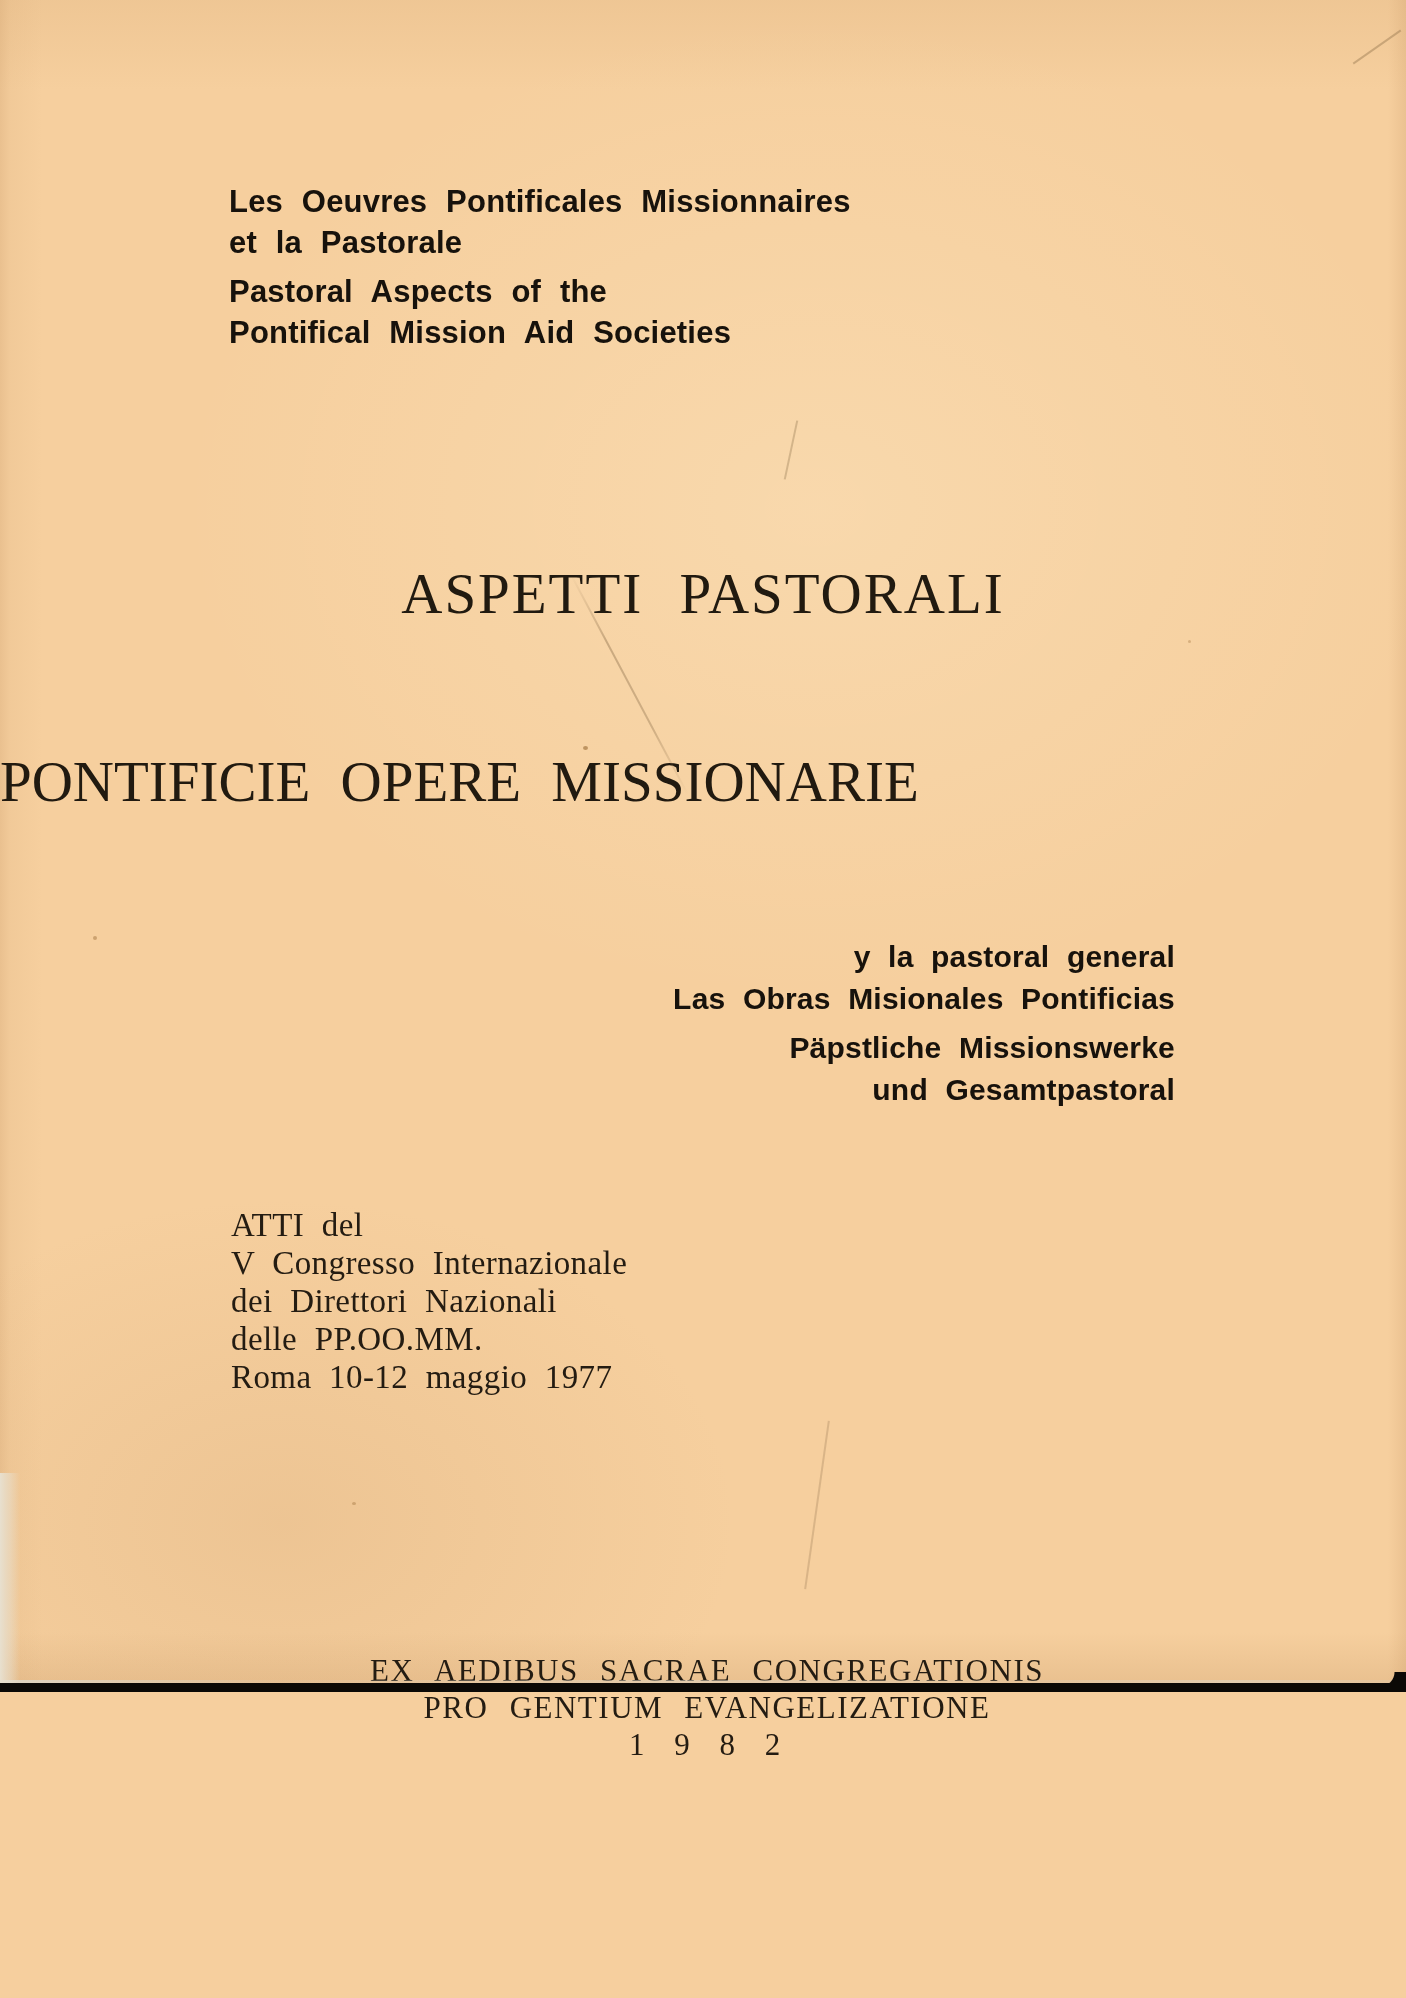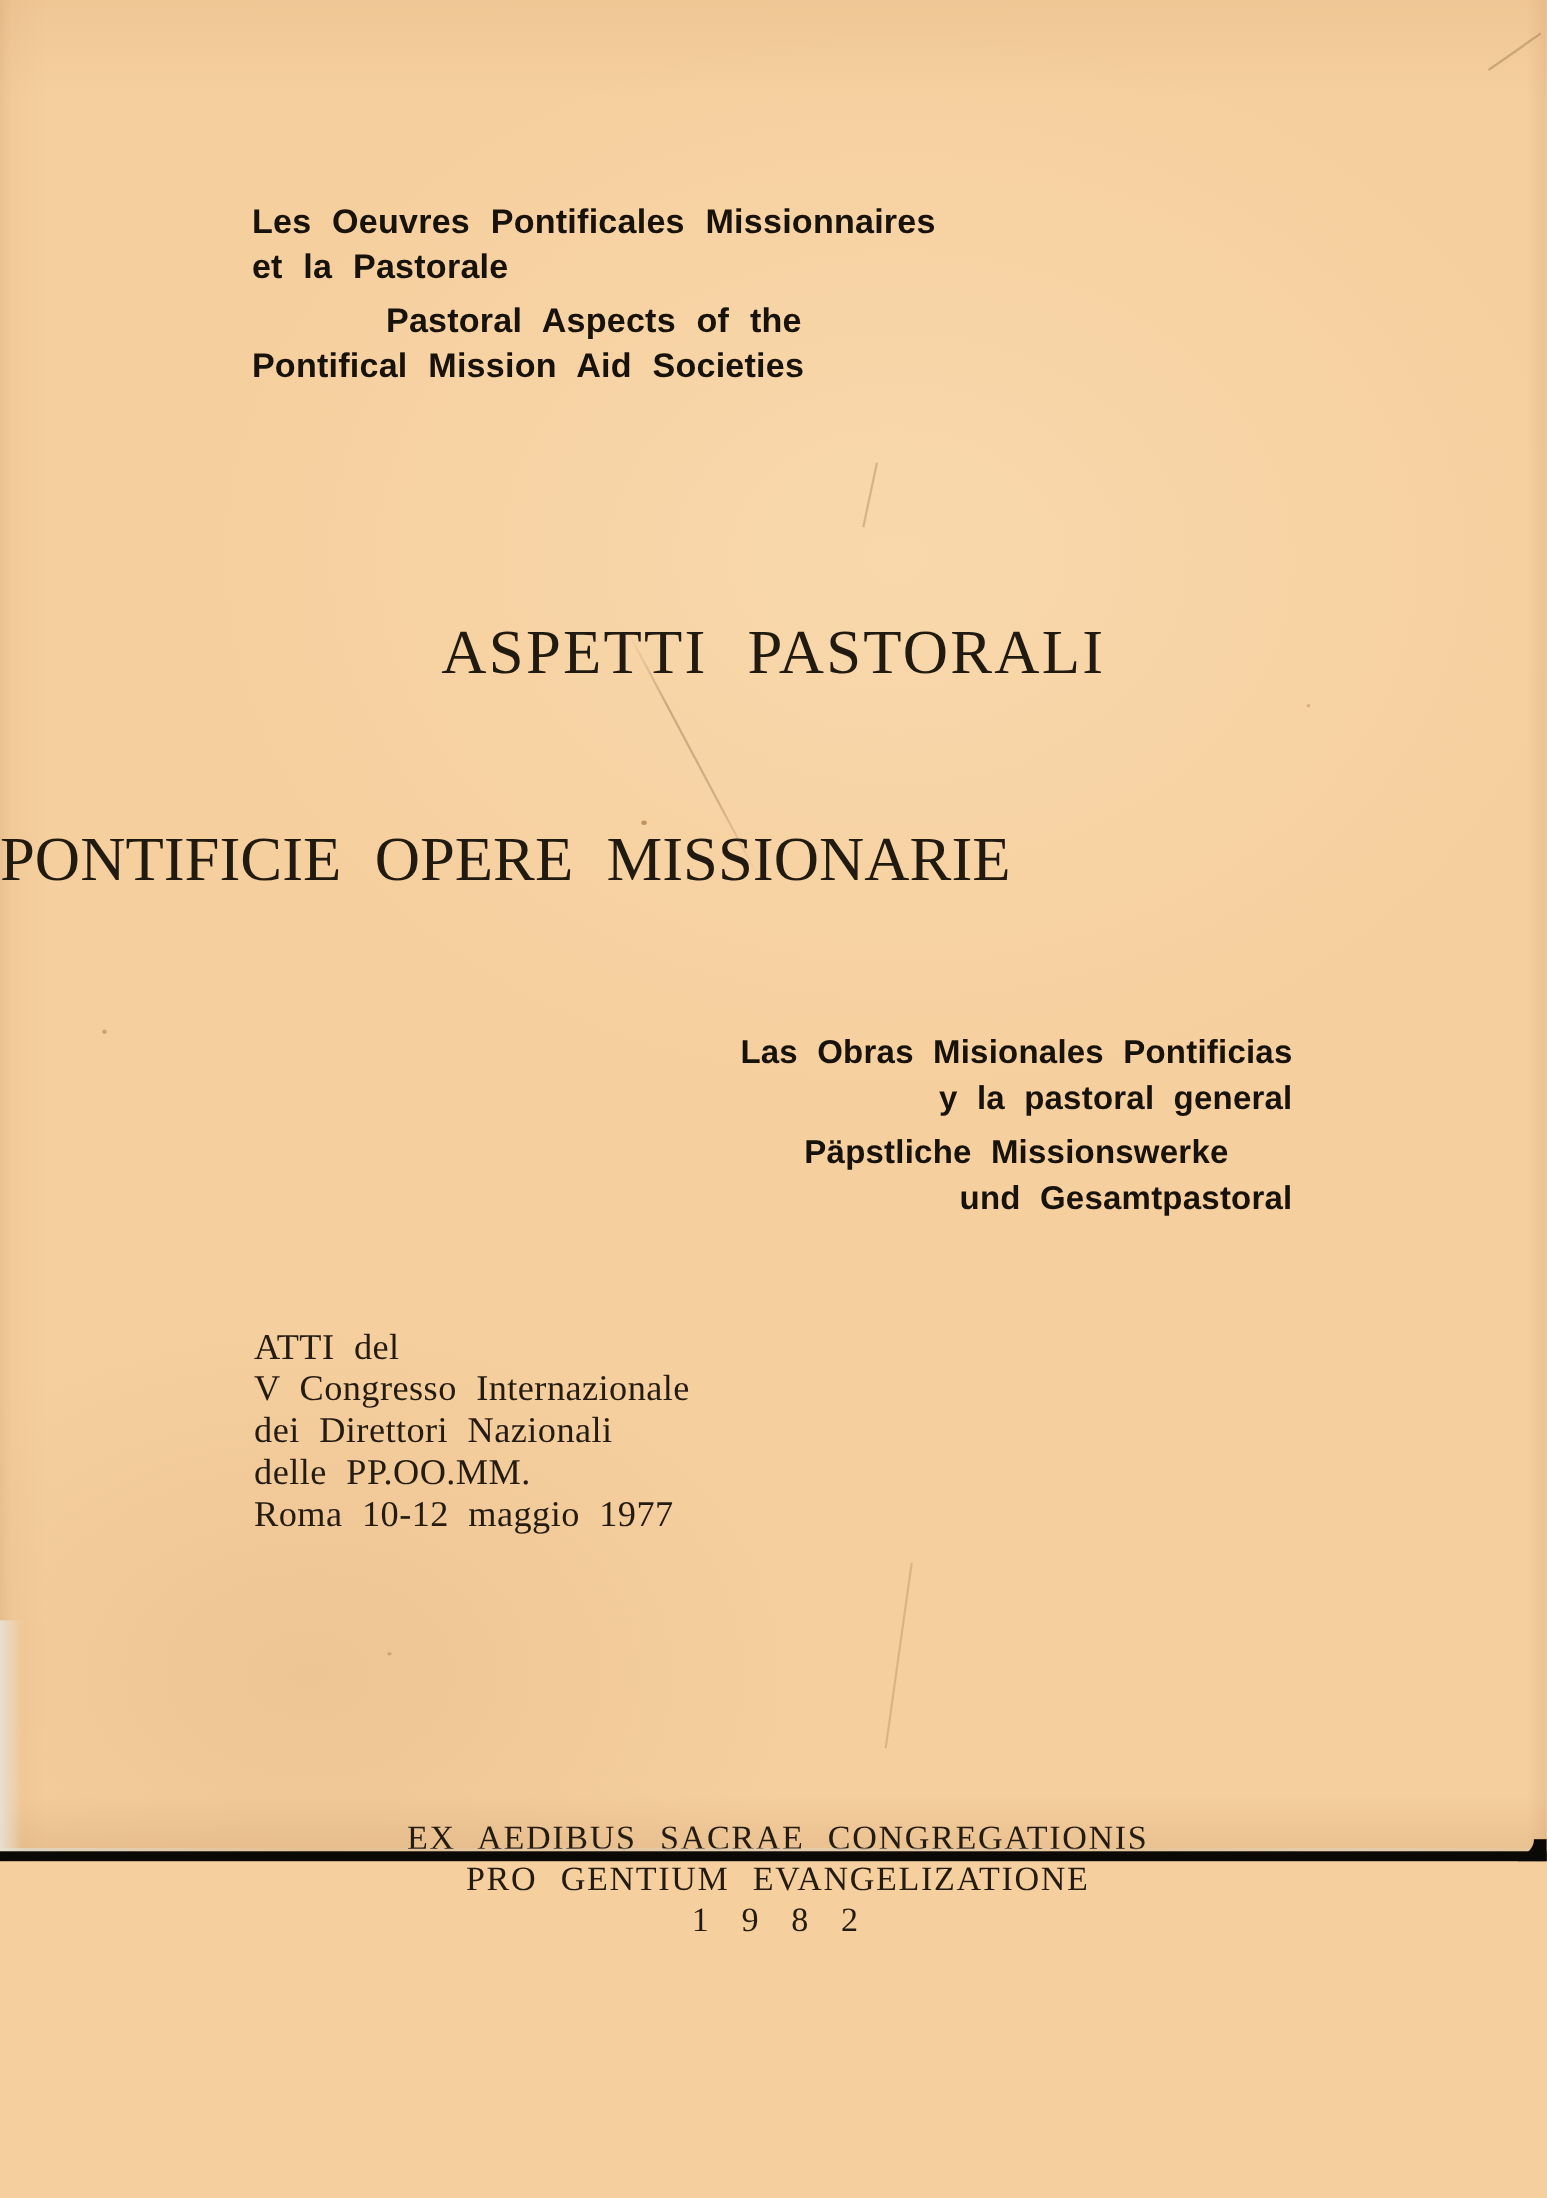--- a/index.html
+++ b/index.html
@@ -26,21 +26,21 @@
     font-weight:bold;
     color:#17120c;
   }
   .serif{font-family:"Liberation Serif", serif;}
 
   .header-block{
     left:229px;top:181px;
     font-size:31px;line-height:41px;
     word-spacing:10px;letter-spacing:0.2px;
   }
-  .para-gap{margin-top:8px;text-align:center;}
+  .para-gap{margin-top:8px;}
 
   .title-line1{
     left:0;right:0;top:560px;text-align:center;
     font-size:57px;line-height:1.2;letter-spacing:2px;word-spacing:20px;
     color:#211a10;
   }
   .title-line2{
     left:0;right:0;top:655px;text-align:center;
     font-size:49px;line-height:1.2;letter-spacing:1px;
     color:#211a10;
@@ -130,22 +130,22 @@
     <div>Les Oeuvres Pontificales Missionnaires</div>
     <div>et la Pastorale</div>
     <div class="para-gap">Pastoral Aspects of the</div>
     <div>Pontifical Mission Aid Societies</div>
   </div>
 
   <div class="blk serif title-line1">ASPETTI PASTORALI</div>
   <div class="blk serif title-line3">PONTIFICIE OPERE MISSIONARIE</div>
 
   <div class="blk sans subtitle-block">
+    <div>y la pastoral general</div>
     <div>Las Obras Misionales Pontificias</div>
-    <div>y la pastoral general</div>
     <div class="para-gap">Päpstliche Missionswerke</div>
     <div>und Gesamtpastoral</div>
   </div>
 
   <div class="blk serif atti-block">
     <div>ATTI del</div>
     <div>V Congresso Internazionale</div>
     <div>dei Direttori Nazionali</div>
     <div>delle PP.OO.MM.</div>
     <div>Roma 10-12 maggio 1977</div>

